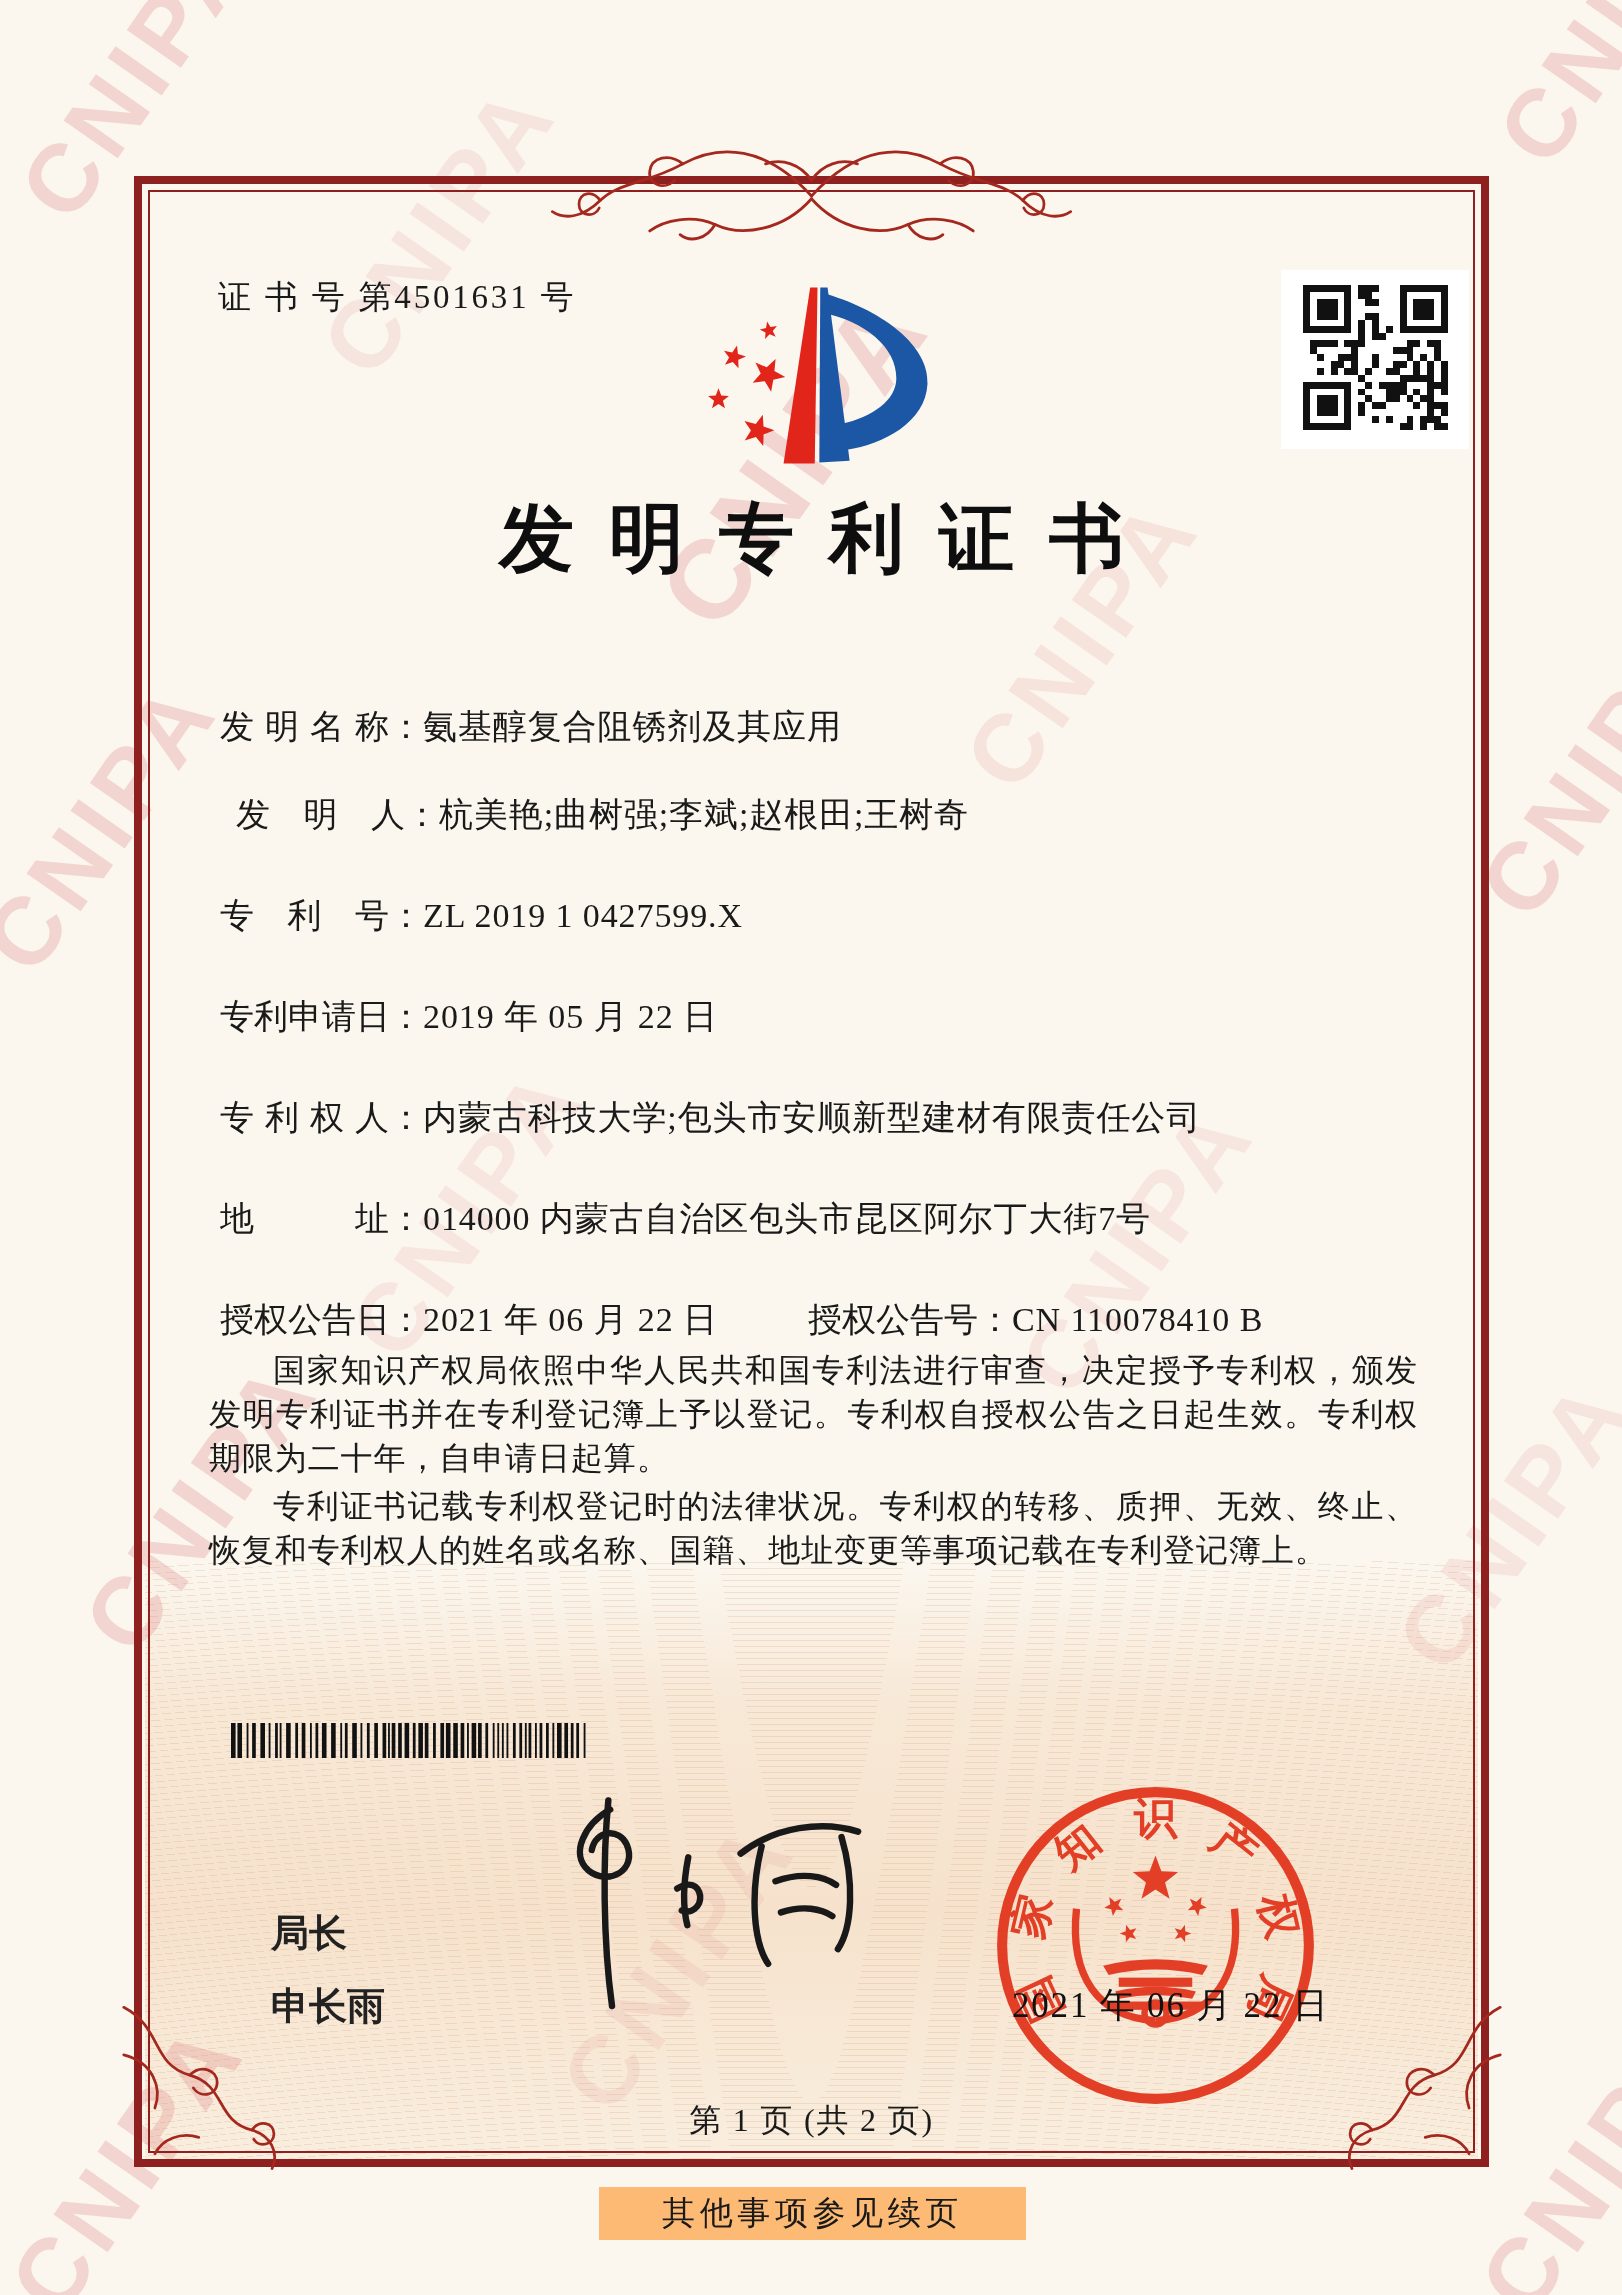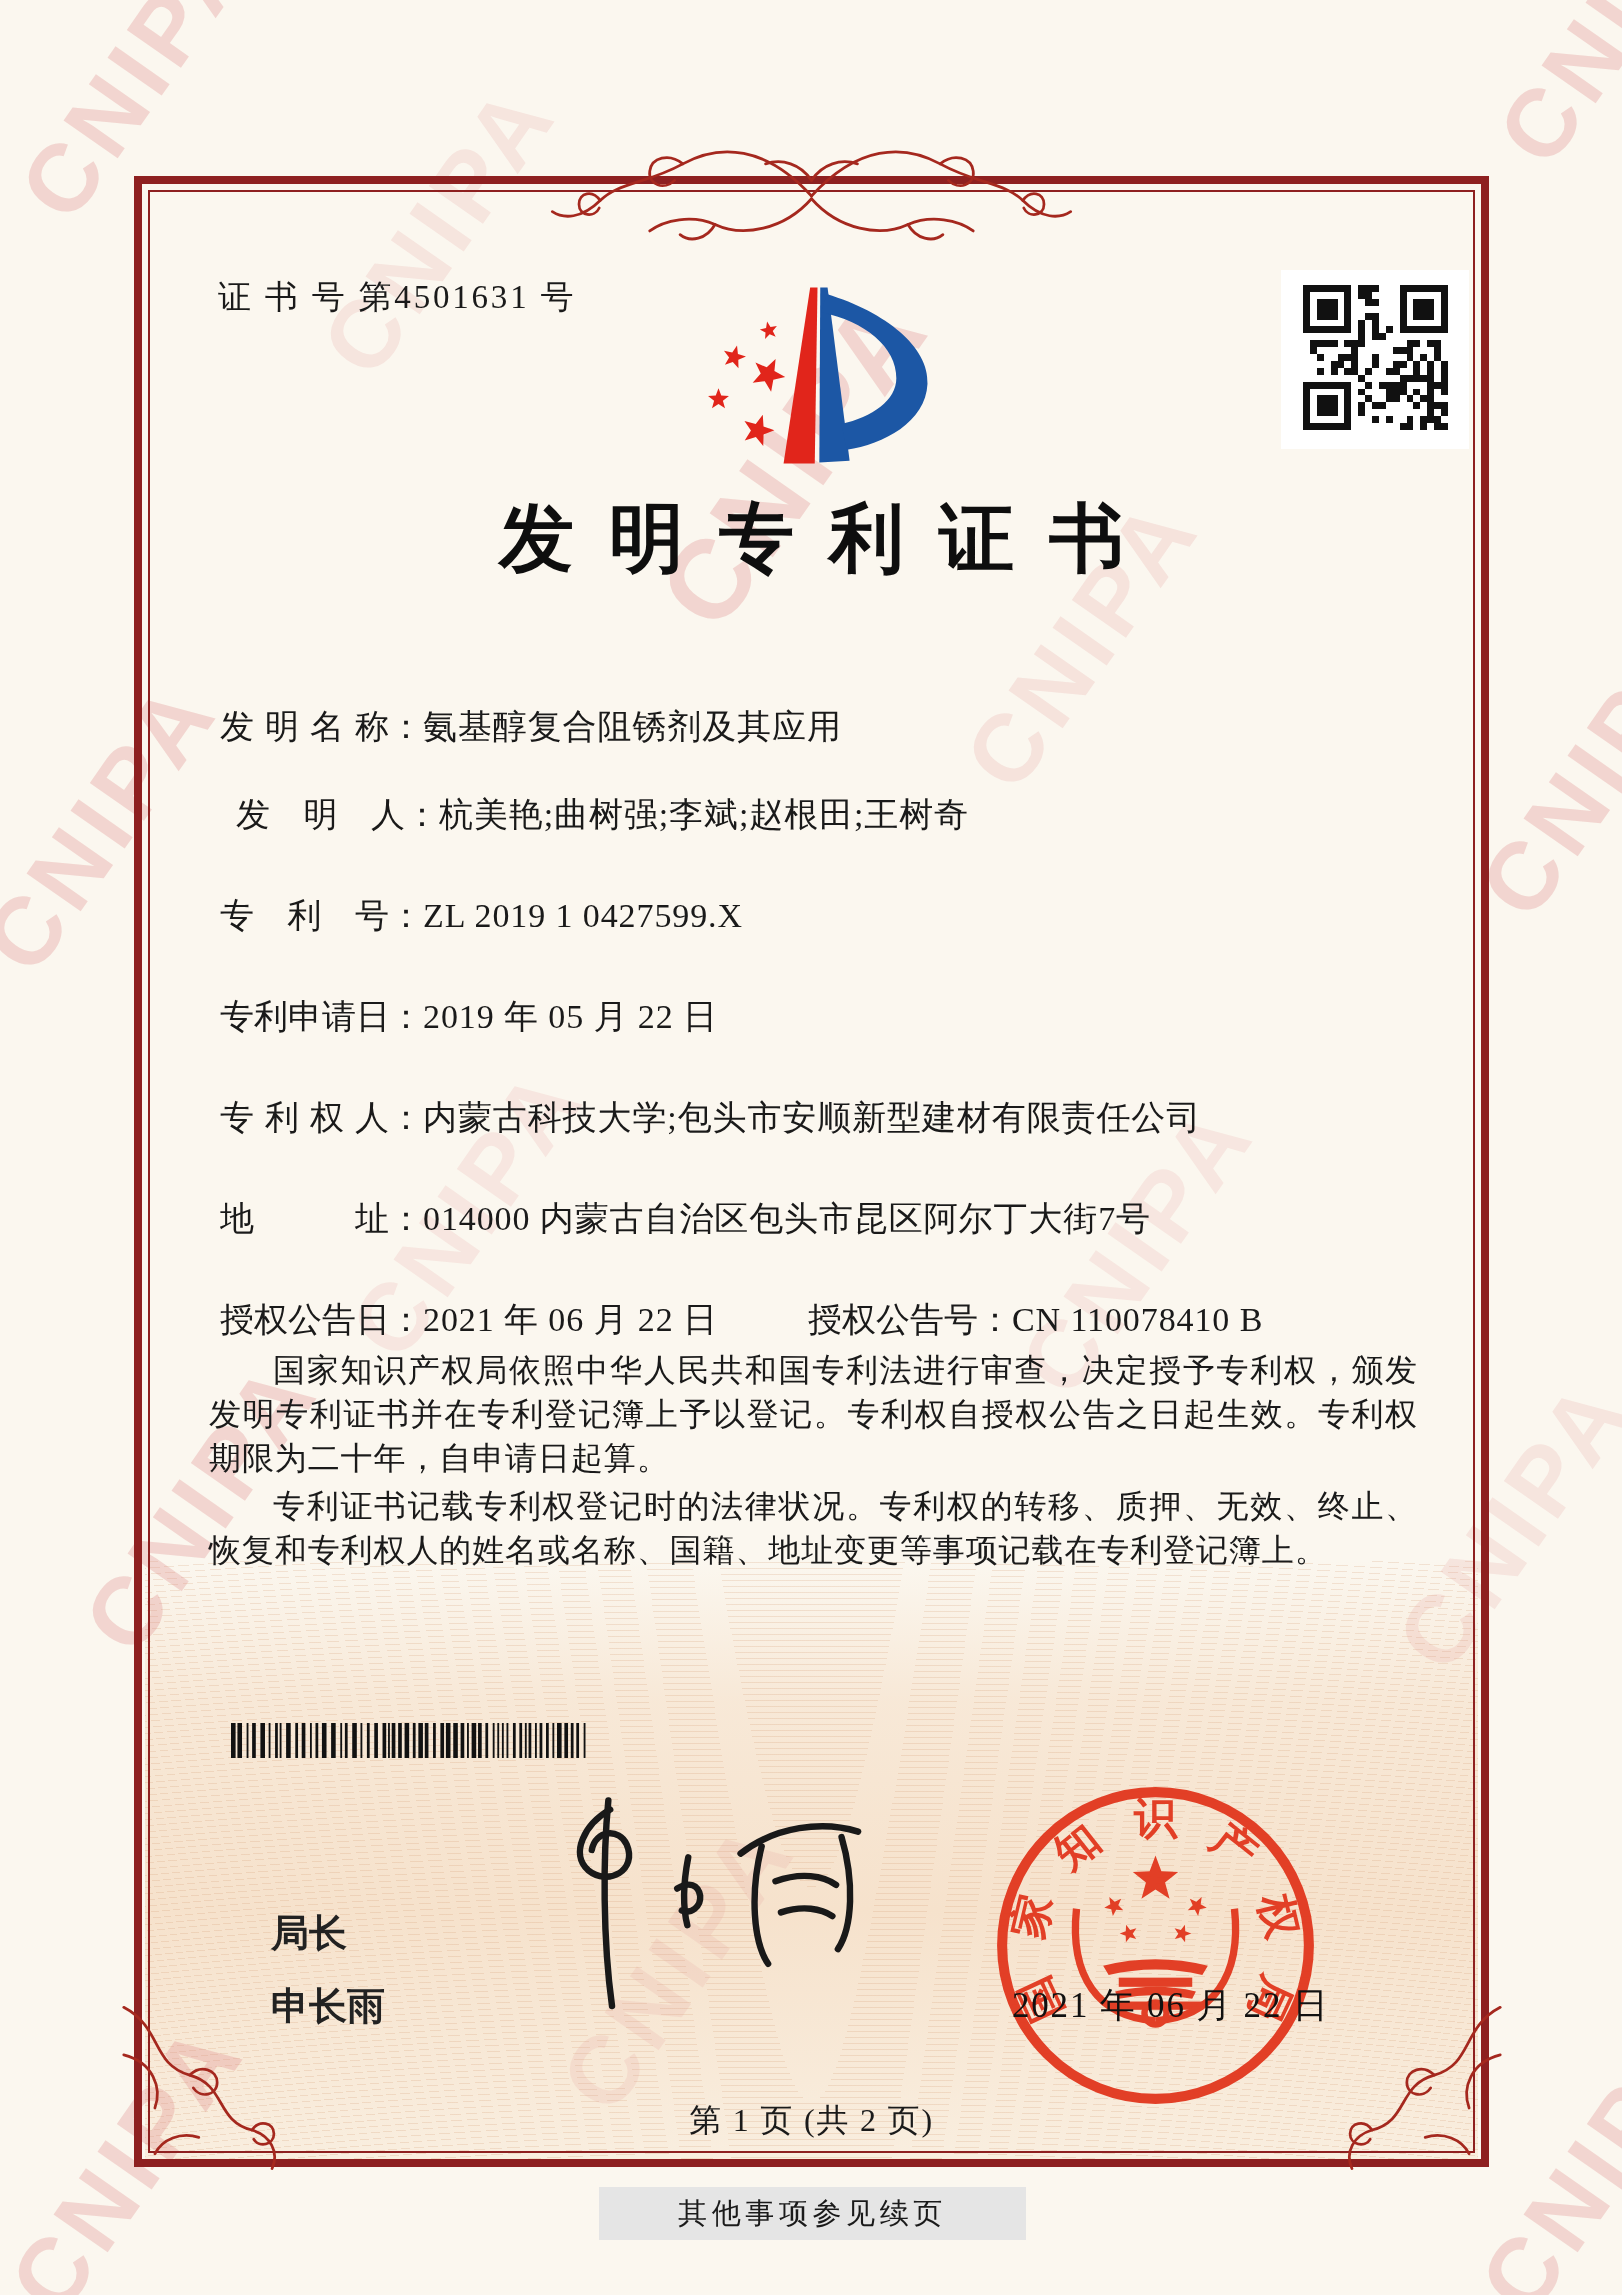--- a/index.html
+++ b/index.html
@@ -96,22 +96,22 @@
     position:absolute; z-index:6; left:1012px; top:1982px; width:294px;
     font-size:35px; letter-spacing:1.8px; color:#111; white-space:nowrap;
   }
   
   .page-footer{
     position:absolute; z-index:4; left:0; right:0; top:2099px; text-align:center;
     font-size:32px; letter-spacing:1.8px;
   }
   .continuation-strip{
     position:absolute; z-index:4; left:599px; top:2187px; width:427px; height:53px;
-    background:#e5e5e5; display:flex; align-items:center; justify-content:center;
-    font-size:29px; letter-spacing:4.6px;
+    background:#fdba74; display:flex; align-items:center; justify-content:center;
+    font-size:33px; letter-spacing:4.6px;
   }
 </style>
 </head>
 <body>
 
 <div class="page">
 
   <span class="wm" style="left:-27.5px;top:18.4px;">CNIPA</span>
   <span class="wm" style="left:1451px;top:-37px;">CNIPA</span>
   <span class="wm" style="left:275px;top:174px;opacity:.55;">CNIPA</span>

